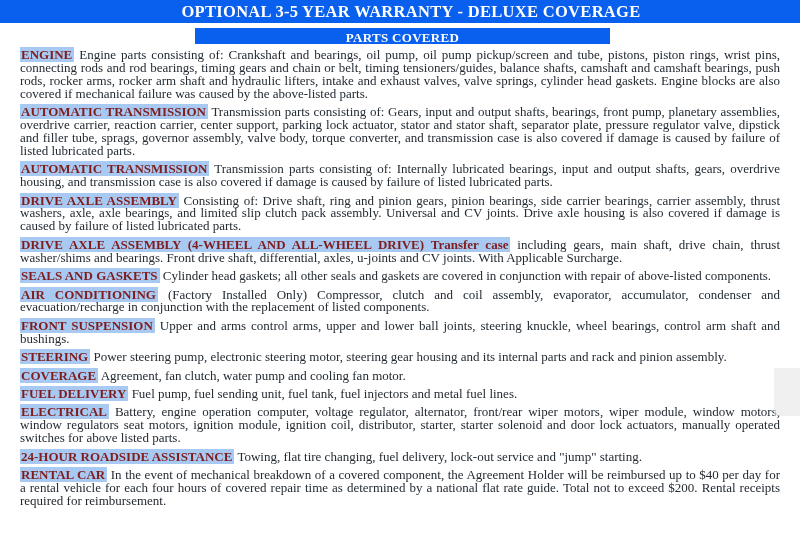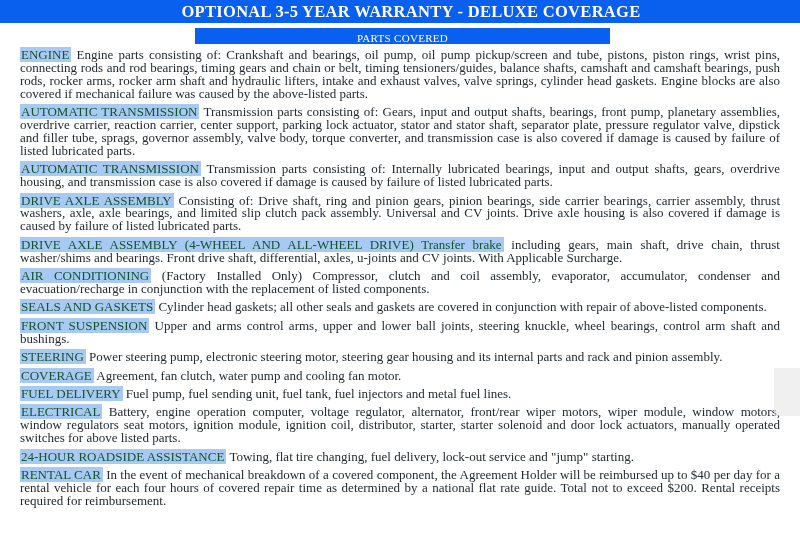--- a/index.html
+++ b/index.html
@@ -36,42 +36,42 @@
     position: absolute;
     top: 28px;
     left: 195px;
     width: 415px;
     height: 16px;
     background: #0a60ee;
     text-align: center;
   }
   .subtitle-bar span {
     color: #ffffff;
-    font-weight: normal;
-    font-size: 11px;
+    font-weight: bold;
+    font-size: 13px;
     line-height: 16px;
     letter-spacing: 0.3px;
   }
   main {
     position: absolute;
     top: 49px;
     left: 20px;
     width: 760px;
   }
   p.section {
     margin: 0 0 5.5px 0;
     text-align: justify;
     font-size: 13px;
     line-height: 12.9px;
     color: #232b33;
   }
   .hl {
     background: #a7c9f2;
-    color: #14532d;
-    font-weight: normal;
+    color: #7f1d1d;
+    font-weight: bold;
     padding: 0 2px 0 1px;
   }
   .hl .mixed {
     text-transform: none;
   }
   b.tail {
     color: #1d242c;
     font-weight: normal;
   }
   .scan-shadow {
@@ -92,23 +92,23 @@
     <span>OPTIONAL 3-5 YEAR WARRANTY - DELUXE COVERAGE</span>
   </header>
   <div class="subtitle-bar">
     <span>PARTS COVERED</span>
   </div>
   <main id="sections">
       <p class="section"><span class="hl"><span>ENGINE</span></span> <span>Engine parts consisting of: Crankshaft and bearings, oil pump, oil pump pickup/screen and tube, pistons, piston rings, wrist pins, connecting rods and rod bearings, timing gears and chain or belt, timing tensioners/guides, balance shafts, camshaft and camshaft bearings, push rods, rocker arms, rocker arm shaft and hydraulic lifters, intake and exhaust valves, valve springs, cylinder head gaskets. Engine blocks are also covered if mechanical failure was caused by the above-listed parts.</span></p>
       <p class="section"><span class="hl"><span>AUTOMATIC TRANSMISSION</span></span> <span>Transmission parts consisting of: Gears, input and output shafts, bearings, front pump, planetary assemblies, overdrive carrier, reaction carrier, center support, parking lock actuator, stator and stator shaft, separator plate, pressure regulator valve, dipstick and filler tube, sprags, governor assembly, valve body, torque converter, and transmission case is also covered if damage is caused by failure of listed lubricated parts.</span></p>
       <p class="section"><span class="hl"><span>AUTOMATIC TRANSMISSION</span></span> <span>Transmission parts consisting of: Internally lubricated bearings, input and output shafts, gears, overdrive housing, and transmission case is also covered if damage is caused by failure of listed lubricated parts.</span></p>
       <p class="section"><span class="hl"><span>DRIVE AXLE ASSEMBLY</span></span> <span>Consisting of: Drive shaft, ring and pinion gears, pinion bearings, side carrier bearings, carrier assembly, thrust washers, axle, axle bearings, and limited slip clutch pack assembly. Universal and CV joints. Drive axle housing is also covered if damage is caused by failure of listed lubricated parts.</span></p>
-      <p class="section"><span class="hl"><span>DRIVE AXLE ASSEMBLY (4-WHEEL AND ALL-WHEEL DRIVE)</span> <span class="mixed">Transfer brake</span></span> <span>including gears, main shaft, drive chain, thrust washer/shims and bearings. Front drive shaft, differential, axles, u-joints and CV joints.</span> <b class="tail">With Applicable Surcharge.</b></p>
+      <p class="section"><span class="hl"><span>DRIVE AXLE ASSEMBLY (4-WHEEL AND ALL-WHEEL DRIVE)</span> <span class="mixed">Transfer case</span></span> <span>including gears, main shaft, drive chain, thrust washer/shims and bearings. Front drive shaft, differential, axles, u-joints and CV joints.</span> <b class="tail">With Applicable Surcharge.</b></p>
+      <p class="section"><span class="hl"><span>SEALS AND GASKETS</span></span> <span>Cylinder head gaskets; all other seals and gaskets are covered in conjunction with repair of above-listed components.</span></p>
       <p class="section"><span class="hl"><span>AIR CONDITIONING</span></span> <span>(Factory Installed Only) Compressor, clutch and coil assembly, evaporator, accumulator, condenser and evacuation/recharge in conjunction with the replacement of listed components.</span></p>
-      <p class="section"><span class="hl"><span>SEALS AND GASKETS</span></span> <span>Cylinder head gaskets; all other seals and gaskets are covered in conjunction with repair of above-listed components.</span></p>
       <p class="section"><span class="hl"><span>FRONT SUSPENSION</span></span> <span>Upper and arms control arms, upper and lower ball joints, steering knuckle, wheel bearings, control arm shaft and bushings.</span></p>
       <p class="section"><span class="hl"><span>STEERING</span></span> <span>Power steering pump, electronic steering motor, steering gear housing and its internal parts and rack and pinion assembly.</span></p>
       <p class="section"><span class="hl"><span>COVERAGE</span></span> <span>Agreement, fan clutch, water pump and cooling fan motor.</span></p>
       <p class="section"><span class="hl"><span>FUEL DELIVERY</span></span> <span>Fuel pump, fuel sending unit, fuel tank, fuel injectors and metal fuel lines.</span></p>
       <p class="section"><span class="hl"><span>ELECTRICAL</span></span> <span>Battery, engine operation computer, voltage regulator, alternator, front/rear wiper motors, wiper module, window motors, window regulators seat motors, ignition module, ignition coil, distributor, starter, starter solenoid and door lock actuators, manually operated switches for above listed parts.</span></p>
       <p class="section"><span class="hl"><span>24-HOUR ROADSIDE ASSISTANCE</span></span> <span>Towing, flat tire changing, fuel delivery, lock-out service and "jump" starting.</span></p>
       <p class="section"><span class="hl"><span>RENTAL CAR</span></span> <span>In the event of mechanical breakdown of a covered component, the Agreement Holder will be reimbursed up to $40 per day for a rental vehicle for each four hours of covered repair time as determined by a national flat rate guide. Total not to exceed $200.</span> <b class="tail">Rental receipts required for reimbursement.</b></p>
     </main>
   <div class="scan-shadow"></div>
 </div>

